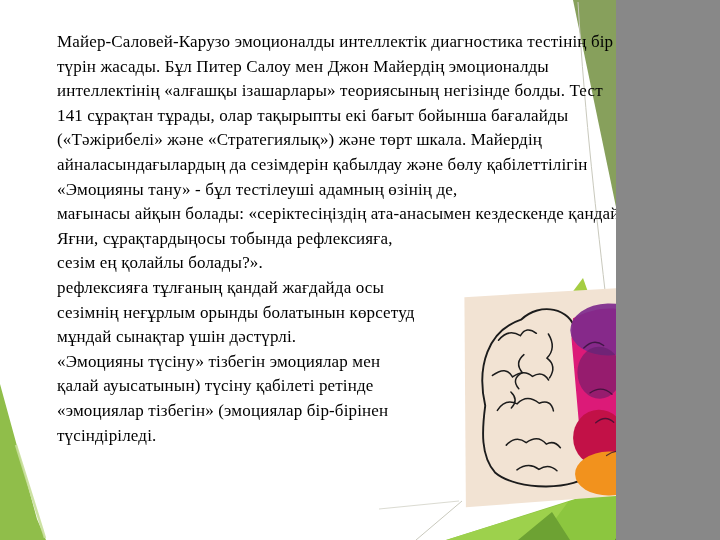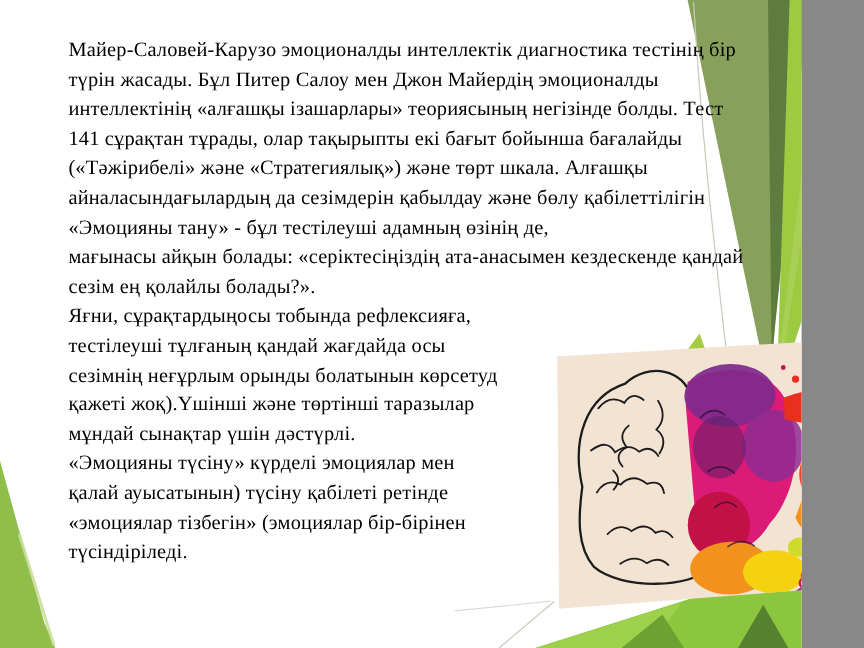--- a/index.html
+++ b/index.html
@@ -1,17 +1,17 @@
 <!DOCTYPE html>
 <html><head>
 <meta charset="utf-8">
 <style>
   html,body{margin:0;padding:0;background:#888;}
   #slide{
-    position:relative;width:668px;height:540px;background:#ffffff;
+    position:relative;width:616px;height:540px;background:#ffffff;
     overflow:hidden;font-family:"Liberation Serif","DejaVu Serif",serif;
   }
   svg{position:absolute;left:0;top:0;}
   #bg{z-index:0;}
   #brain{z-index:1;}
   #textblock{
     position:absolute;left:57px;top:30px;z-index:2;
     font-size:17px;line-height:24.6px;color:#000;letter-spacing:.15px;
   }
   .ln{white-space:nowrap;}
@@ -107,29 +107,28 @@
         <circle cx="245" cy="195" r="3" fill="#E8301F"></circle>
       </g>
     </g>
   </svg>
 
   <div id="textblock">
     <div class="ln">Майер-Саловей-Карузо эмоционалды интеллектік диагностика тестінің бір</div>
     <div class="ln">түрін жасады. Бұл Питер Салоу мен Джон Майердің эмоционалды</div>
     <div class="ln">интеллектінің «алғашқы ізашарлары» теориясының негізінде болды. Тест</div>
     <div class="ln">141 сұрақтан тұрады, олар тақырыпты екі бағыт бойынша бағалайды</div>
-    <div class="ln">(«Тәжірибелі» және «Стратегиялық») және төрт шкала. Алғашқы</div>
+    <div class="ln">(«Тәжірибелі» және «Стратегиялық») және төрт шкала. Майердің</div>
     <div class="ln">айналасындағылардың да сезімдерін қабылдау және бөлу қабілеттілігін</div>
     <div class="ln">«Эмоцияны тану» - бұл тестілеуші адамның өзінің де,</div>
     <div class="ln">мағынасы айқын болады: «серіктесіңіздің ата-анасымен кездескенде қандай</div>
+    <div class="ln">Яғни, сұрақтардыңосы тобында рефлексияға,</div>
     <div class="ln">сезім ең қолайлы болады?».</div>
-    <div class="ln">Яғни, сұрақтардыңосы тобында рефлексияға,</div>
-    <div class="ln">тестілеуші тұлғаның қандай жағдайда осы</div>
+    <div class="ln">рефлексияға тұлғаның қандай жағдайда осы</div>
     <div class="ln">сезімнің неғұрлым орынды болатынын көрсетуд</div>
-    <div class="ln">қажеті жоқ).Үшінші және төртінші таразылар</div>
     <div class="ln">мұндай сынақтар үшін дәстүрлі.</div>
-    <div class="ln">«Эмоцияны түсіну» күрделі эмоциялар мен</div>
+    <div class="ln">«Эмоцияны түсіну» тізбегін эмоциялар мен</div>
     <div class="ln">қалай ауысатынын) түсіну қабілеті ретінде</div>
     <div class="ln">«эмоциялар тізбегін» (эмоциялар бір-бірінен</div>
     <div class="ln">түсіндіріледі.</div>
   </div>
 
 </div>
 
 </body></html>

